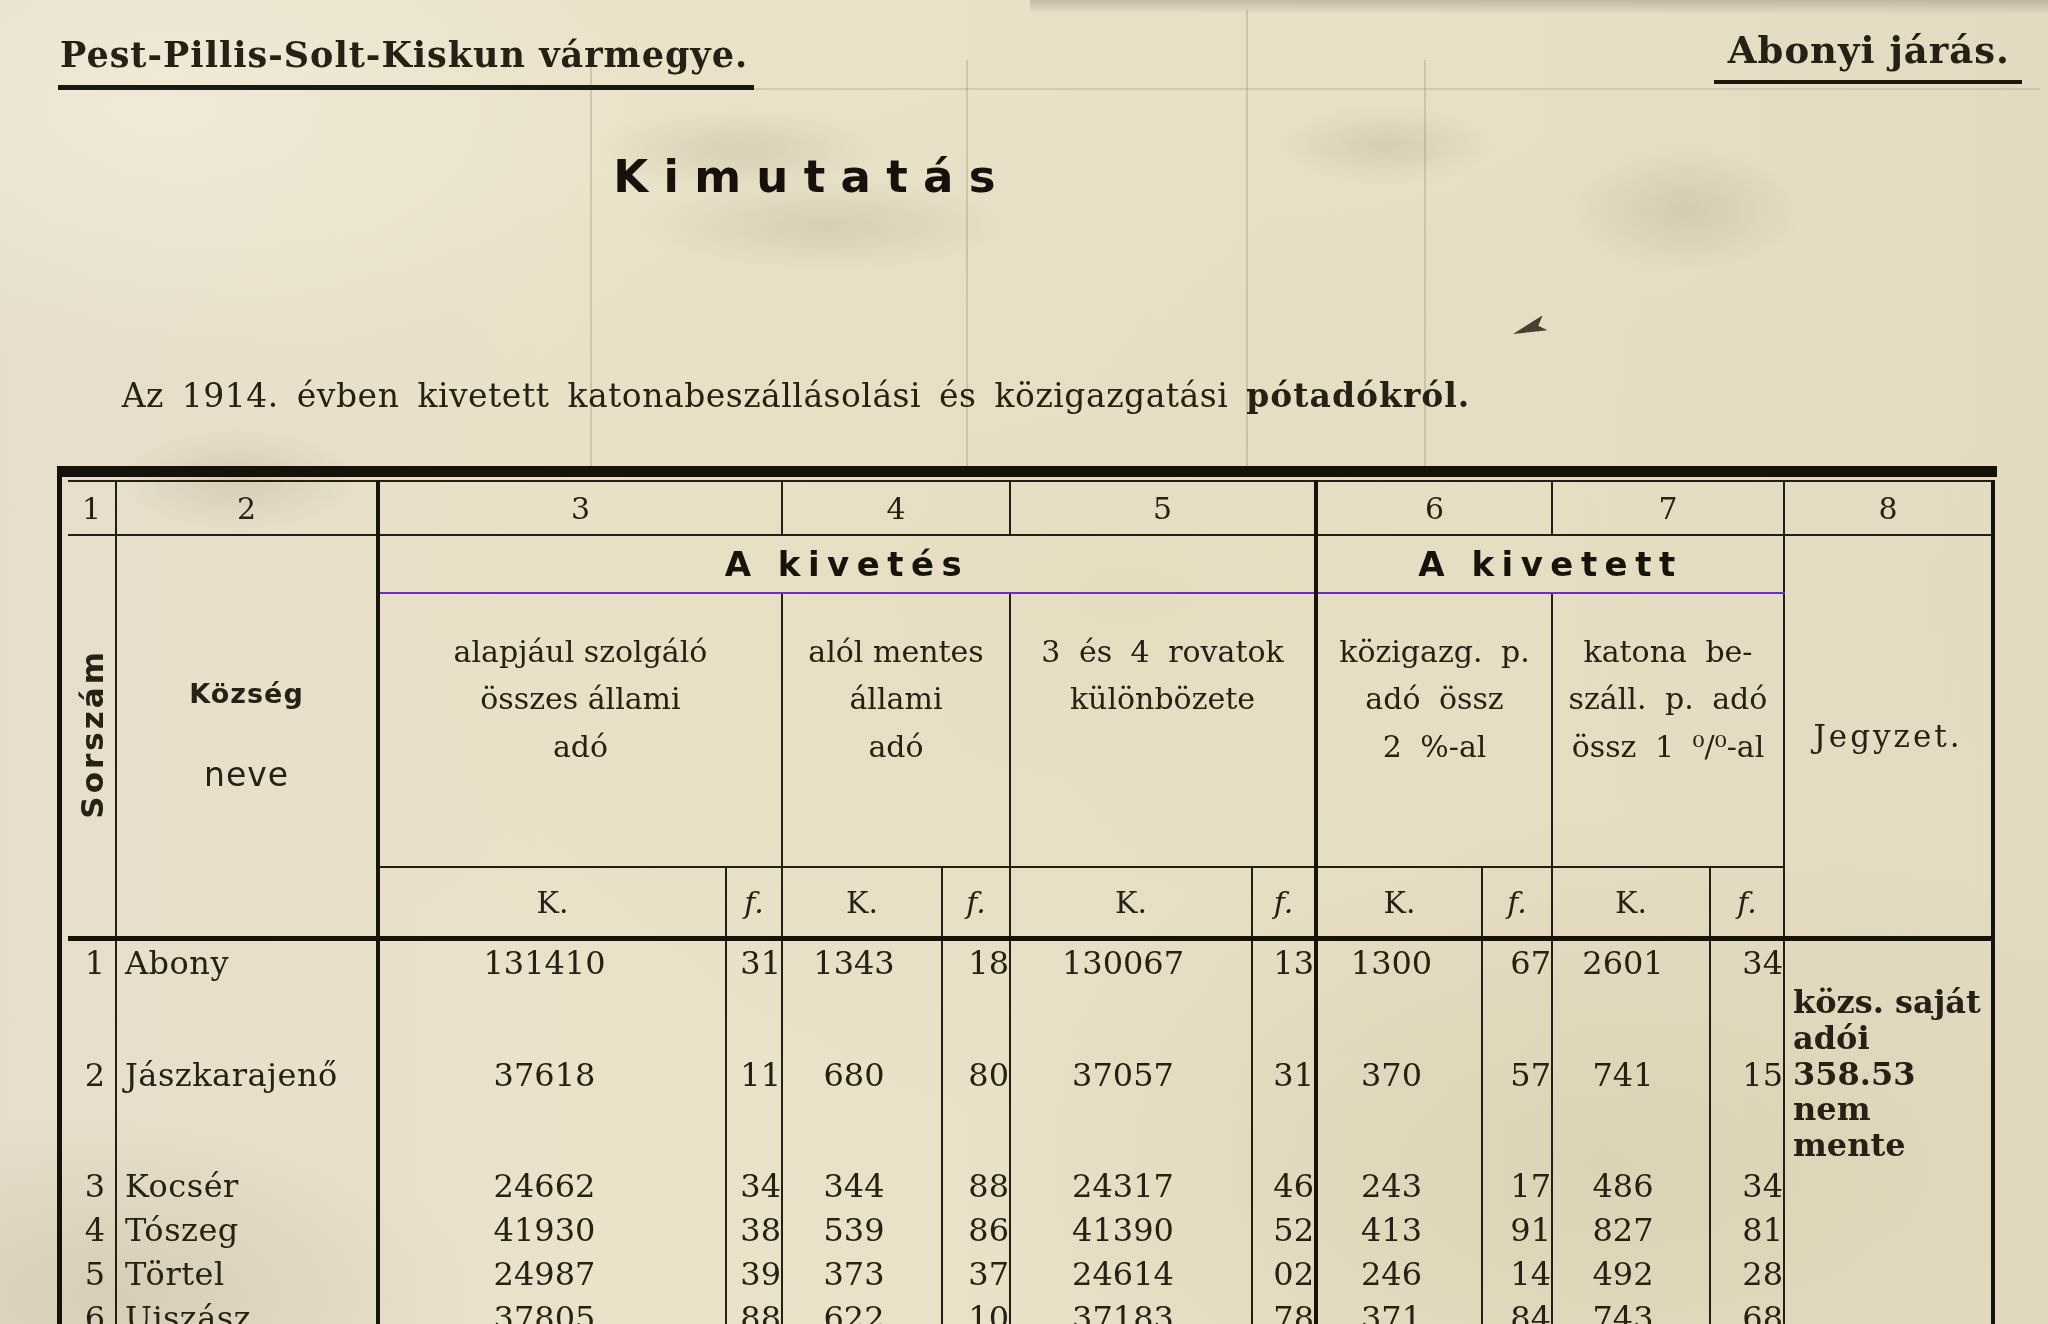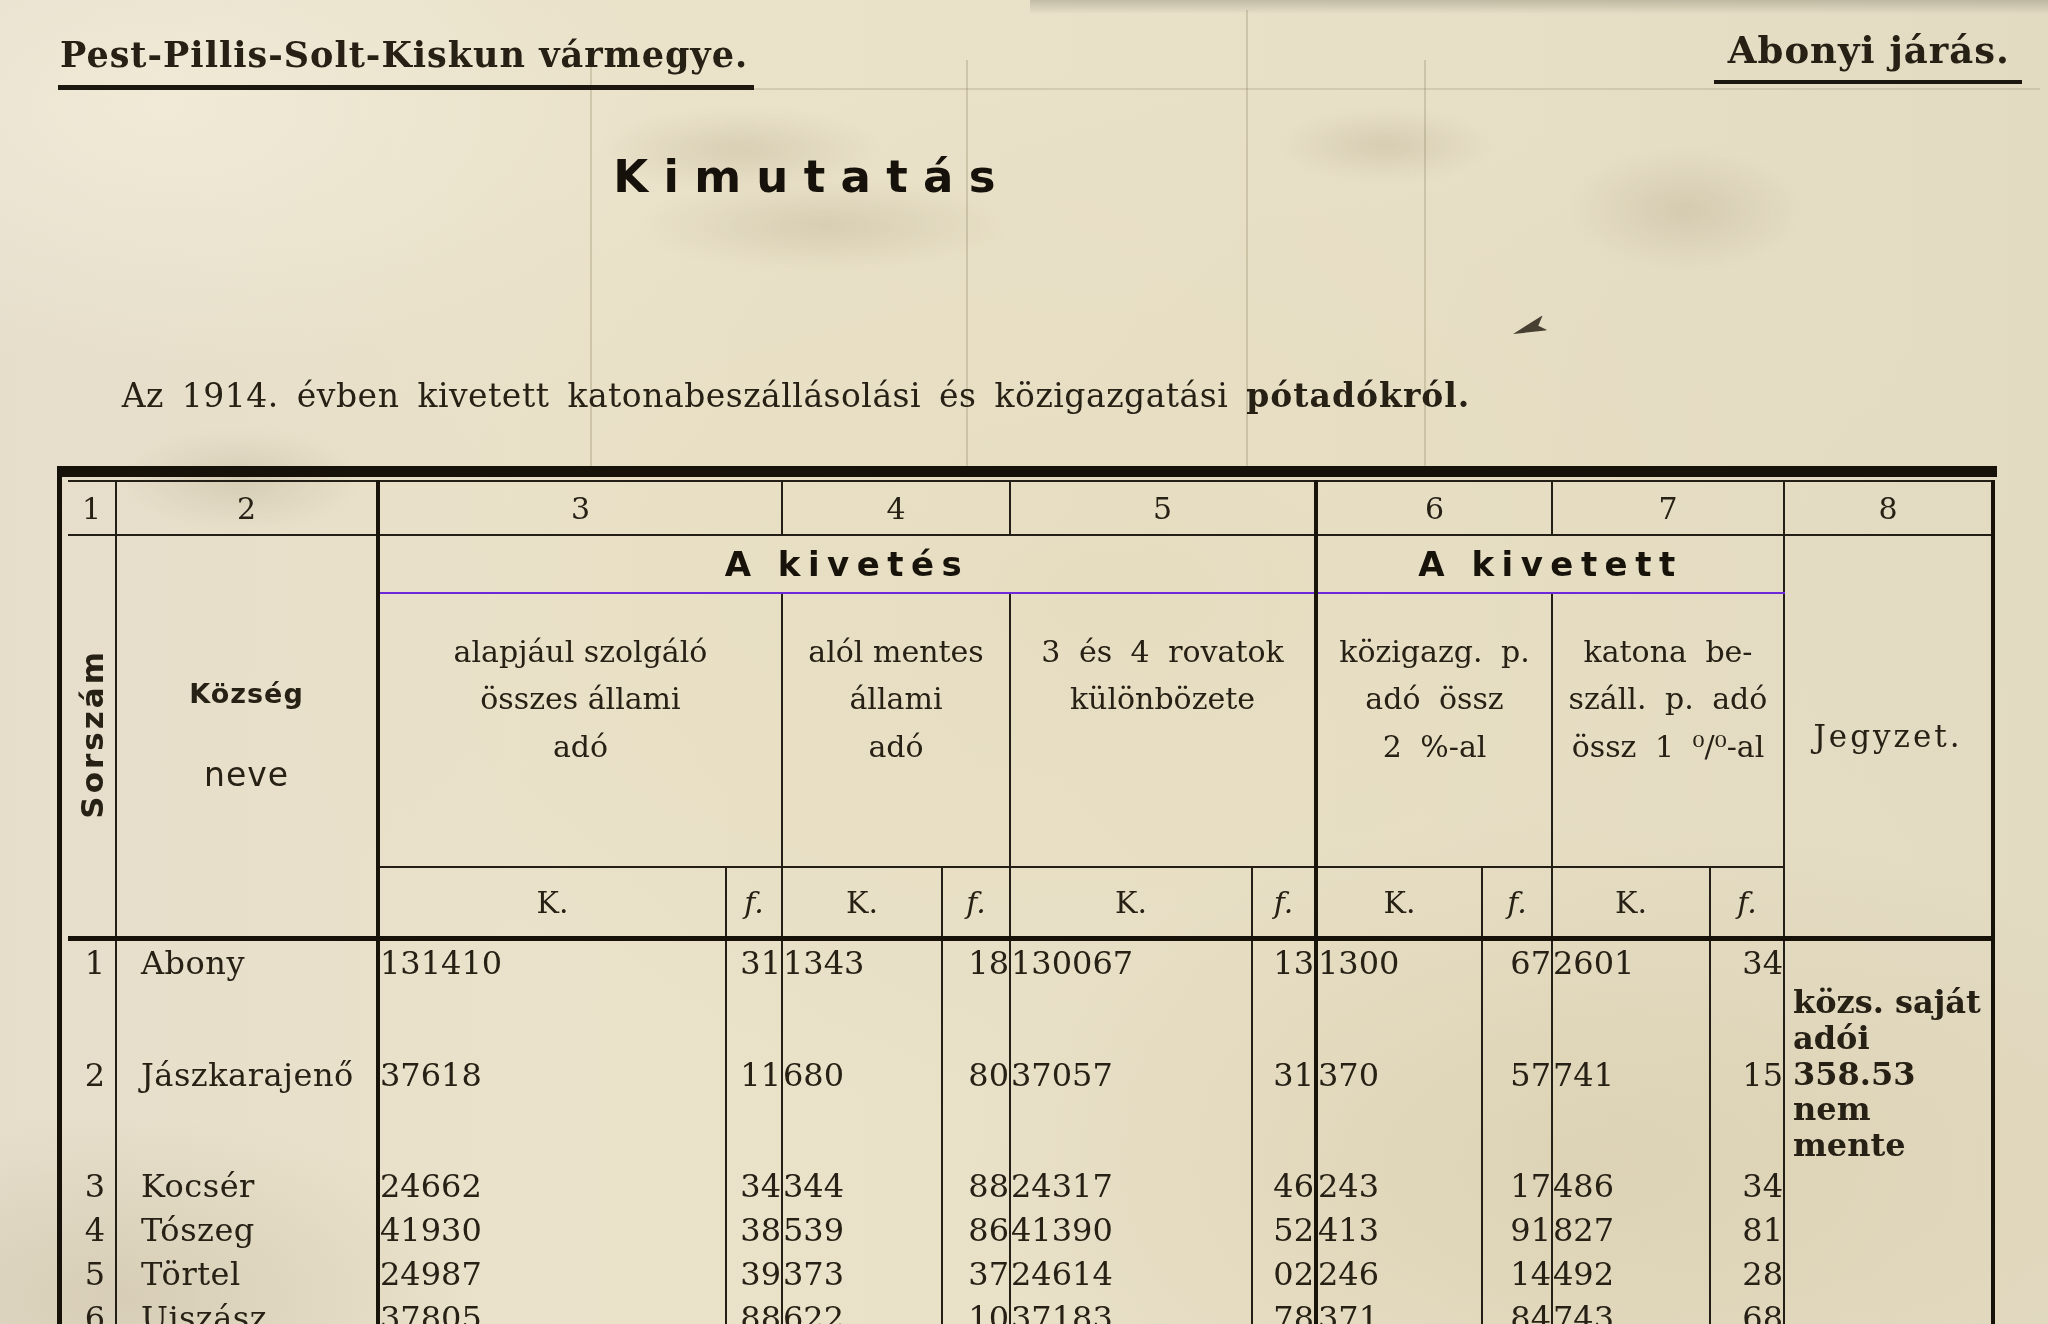--- a/index.html
+++ b/index.html
@@ -54,22 +54,22 @@
   .flab{font-style:italic;}
   td.span3{vertical-align:middle;text-align:center;border-bottom:5px solid #161209;}
   .vert{writing-mode:vertical-rl;transform:rotate(180deg);display:inline-block;
         font-size:31px;font-weight:bold;letter-spacing:3px;}
   .kozseg1{font-size:27px;font-weight:bold;margin-bottom:46px;letter-spacing:1px;}
   .kozseg2{font-size:33px;font-weight:normal;letter-spacing:1px;}
   .jegy{font-size:31px;letter-spacing:3px;}
   tr.rd td{height:44px;font-size:32px;vertical-align:middle;}
   tr.rd:first-of-type td{padding-top:6px;}
   .rno{text-align:right;padding-right:10px;font-size:30px;}
-  .vname{text-align:left;padding-left:24px;letter-spacing:.5px;}
-  .knum{text-align:left;padding-right:16px;}
+  .vname{text-align:left;padding-left:8px;letter-spacing:.5px;}
+  .knum{text-align:center;padding-right:16px;}
   .fnum{text-align:right;}
   .note{font-size:19px;font-weight:bold;line-height:1.12;text-align:left;
         padding-left:8px;letter-spacing:0;}
 </style>
 </head>
 <body>
 
 <div class="ghost gband" style="left:1030px;top:0;width:1018px;height:14px;"></div>
 <div class="ghost gv" style="left:590px;top:60px;height:406px;"></div>
 <div class="ghost gv" style="left:966px;top:60px;height:406px;"></div>

